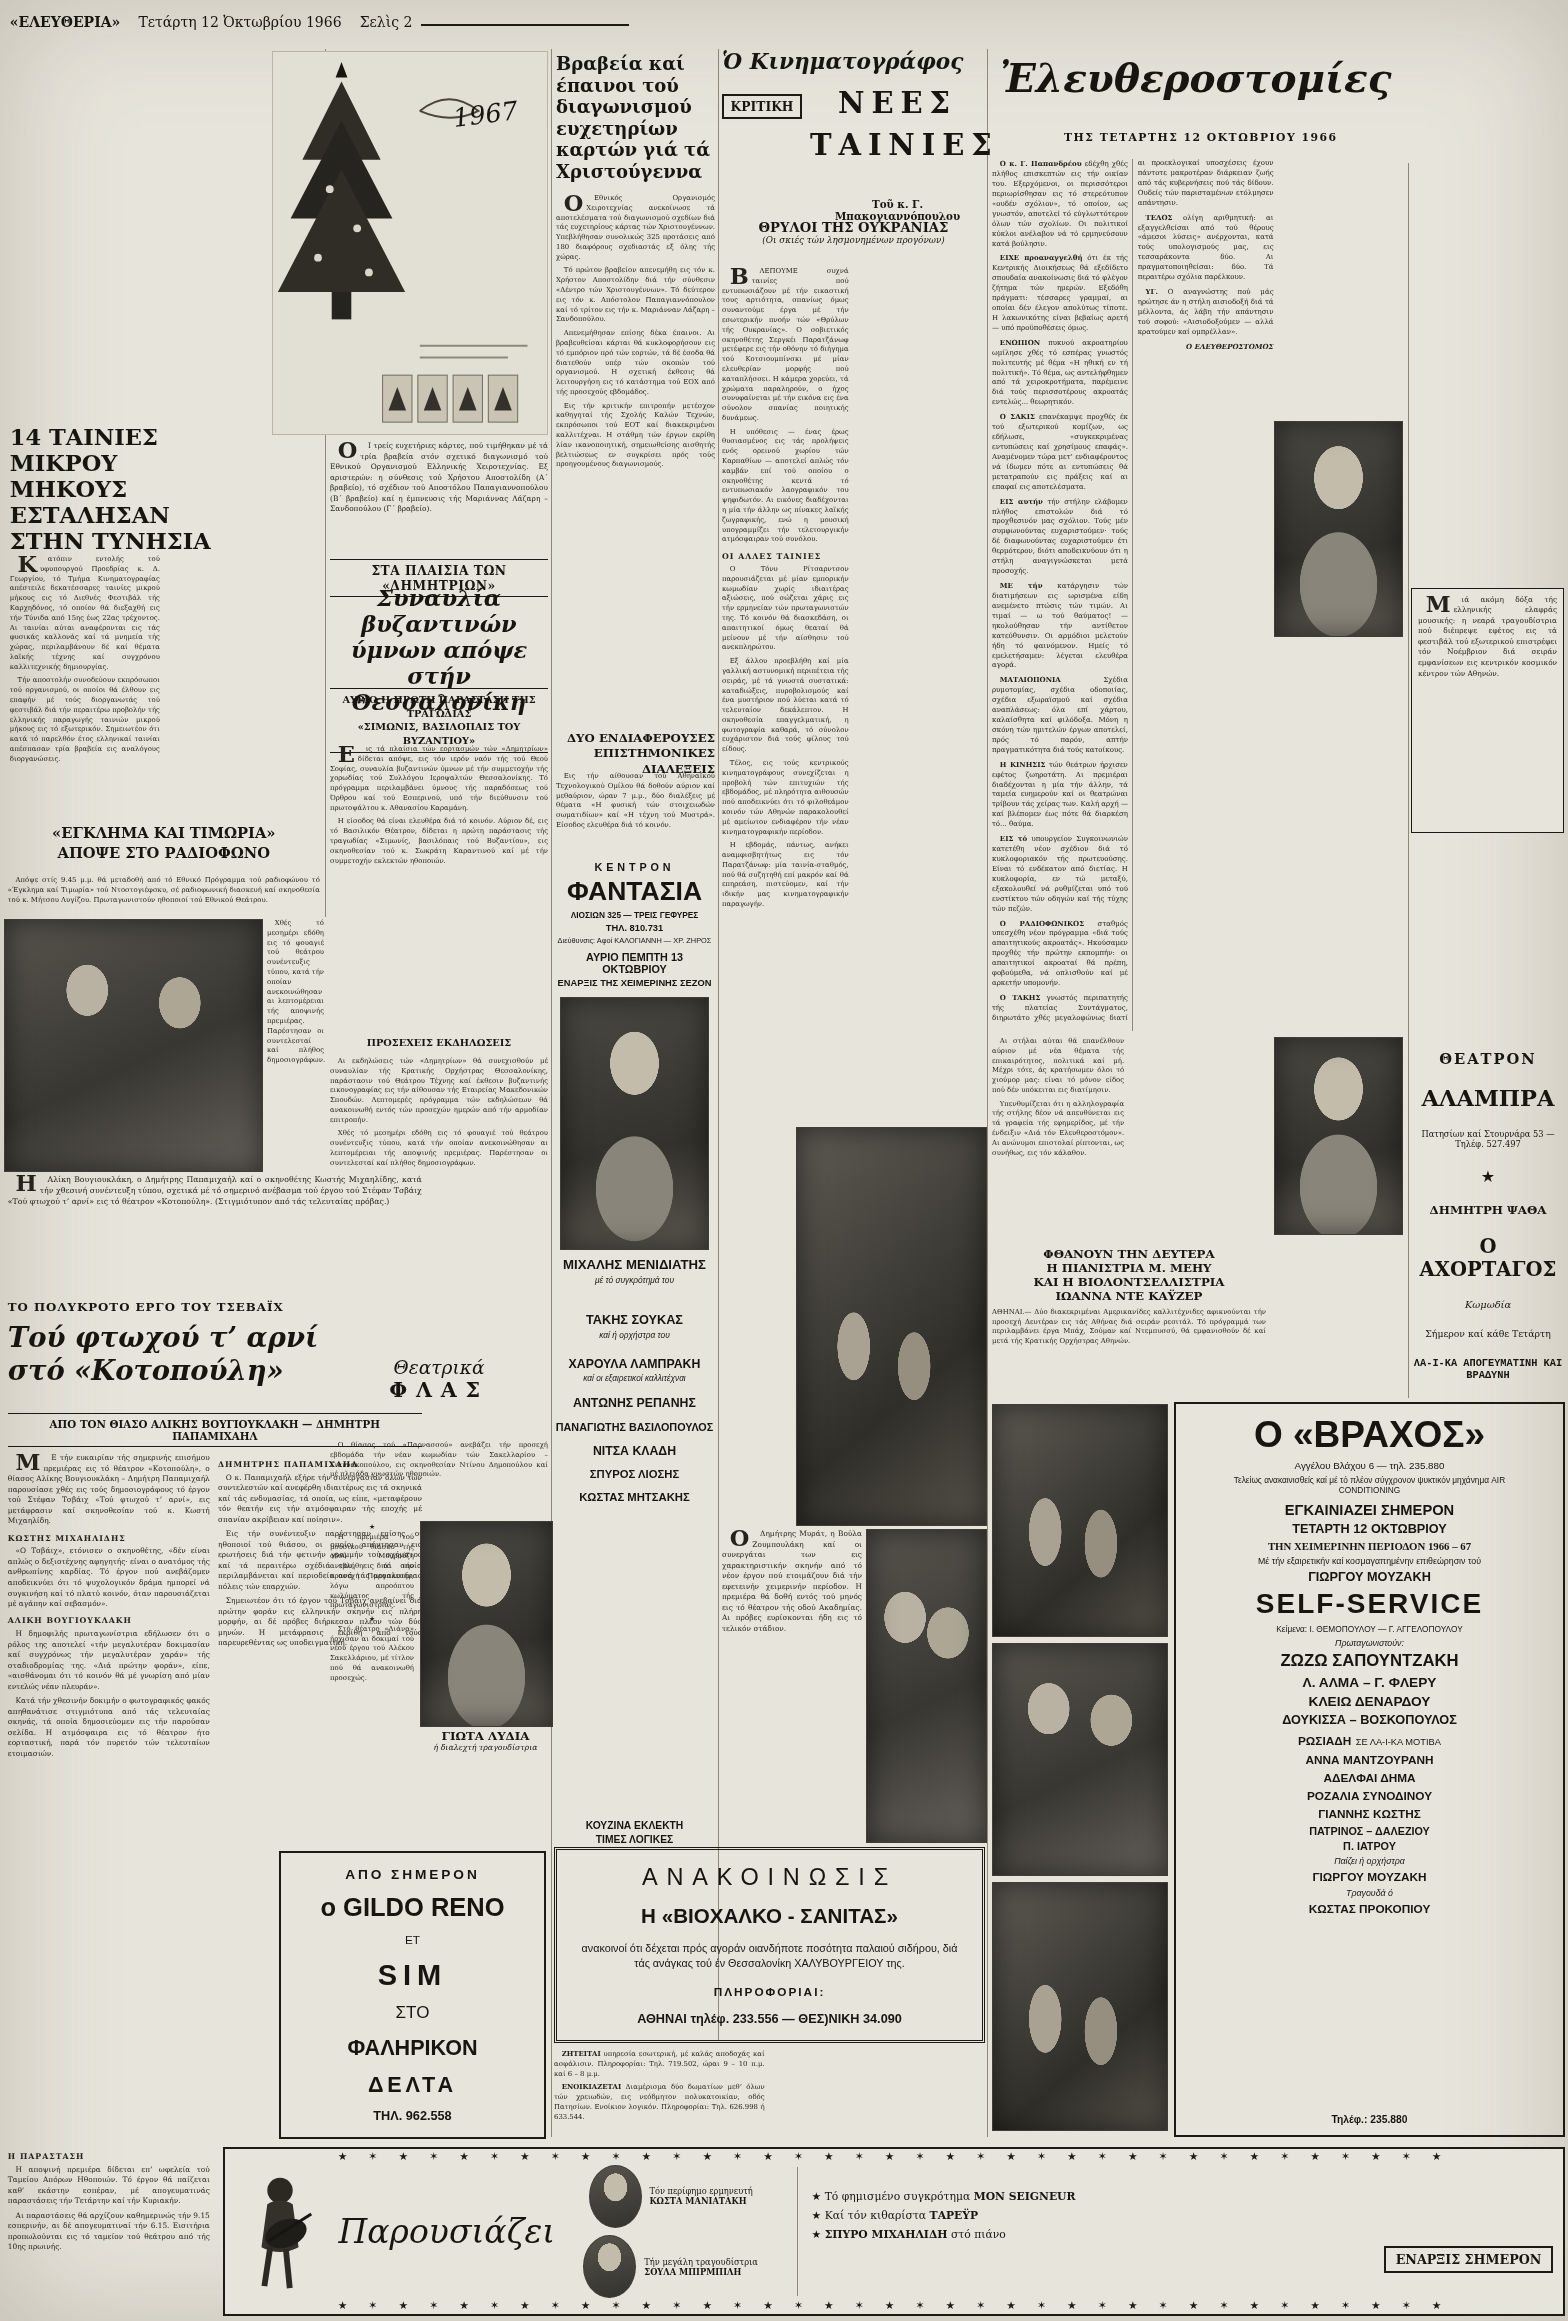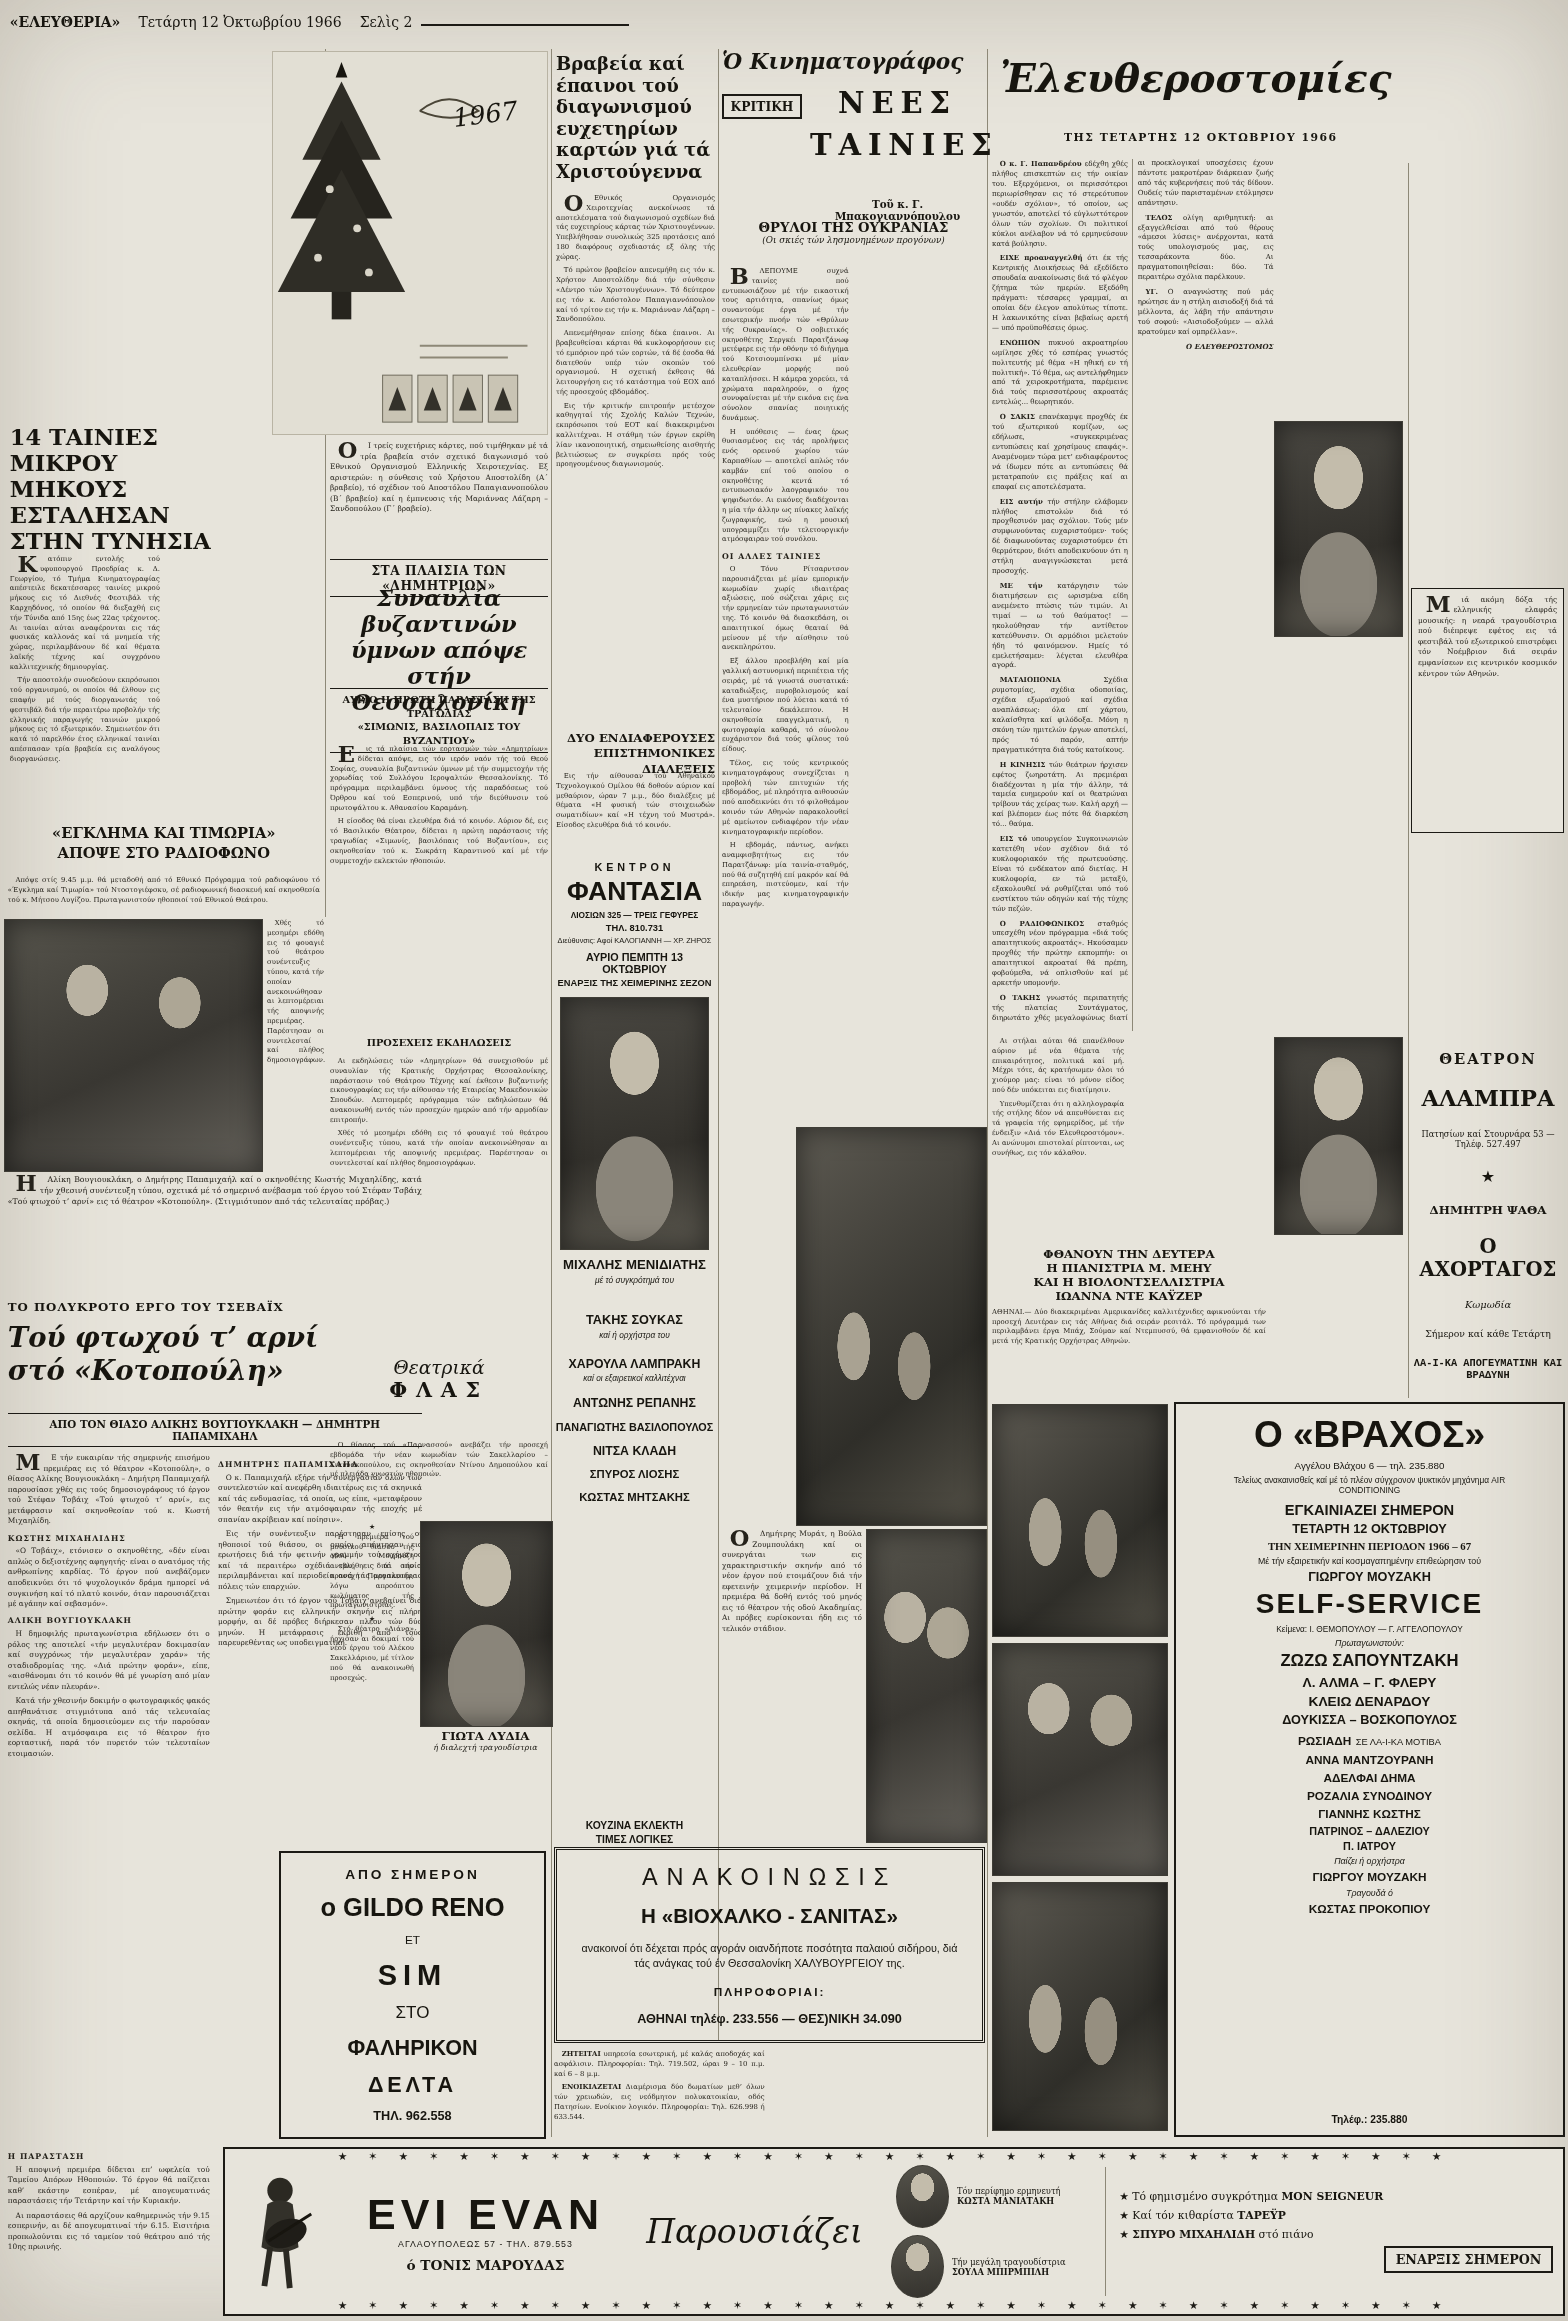--- a/index.html
+++ b/index.html
@@ -356,25 +356,20 @@
     <div class="stars" style="top:1px;">★ ✶ ★ ✶ ★ ✶ ★ ✶ ★ ✶ ★ ✶ ★ ✶ ★ ✶ ★ ✶ ★ ✶ ★ ✶ ★ ✶ ★ ✶ ★ ✶ ★ ✶ ★ ✶ ★ ✶ ★ ✶ ★</div>
     <div class="stars" style="bottom:1px;">★ ✶ ★ ✶ ★ ✶ ★ ✶ ★ ✶ ★ ✶ ★ ✶ ★ ✶ ★ ✶ ★ ✶ ★ ✶ ★ ✶ ★ ✶ ★ ✶ ★ ✶ ★ ✶ ★ ✶ ★ ✶ ★</div>
     <div style="position:absolute;left:9.8px;top:17.6px;right:9.8px;bottom:17.6px;display:flex;align-items:center;gap:13.7px;">
       <svg width="90" height="125" viewBox="0 0 92 128">
         <circle cx="46" cy="22" r="13" fill="#2b2922"></circle>
         <path d="M33,36 q13,-8 26,0 l6,44 q-19,10 -38,0 z" fill="#33312a"></path>
         <ellipse cx="52" cy="66" rx="22" ry="14" transform="rotate(-20 52 66)" fill="#1f1d18"></ellipse>
         <line x1="34" y1="74" x2="78" y2="46" stroke="#17150f" stroke-width="3"></line>
         <path d="M36,80 l-6,40 m22,-38 l4,40" stroke="#2b2922" stroke-width="6" fill="none"></path>
       </svg>
-      <div class="flexcol" style="width:294px;">
-        <div class="sans" style="font-weight:bold;font-size:43px;letter-spacing:4.9px;">EVI EVAN</div>
-        <div class="sans" style="font-size:8.8px;letter-spacing:1px;">ΑΓΛΑΟΥΠΟΛΕΩΣ 57 - ΤΗΛ. 879.553</div>
-        <div style="font-weight:bold;font-size:13.7px;margin-top:7.8px;">ό ΤΟΝΙΣ ΜΑΡΟΥΔΑΣ</div>
-      </div>
       <div style="font-style:italic;font-size:33px;width:206px;text-align:center;">Παρουσιάζει</div>
       <div class="flexcol" style="width:225px;gap:7.8px;">
         <div style="display:flex;align-items:center;gap:7.8px;">
           <div class="oval"></div>
           <div style="font-size:8.3px;text-align:left;">
             <div>Τόν περίφημο ερμηνευτή</div>
             <b>ΚΩΣΤΑ ΜΑΝΙΑΤΑΚΗ</b>
           </div>
         </div>
         <div style="display:flex;align-items:center;gap:7.8px;">

